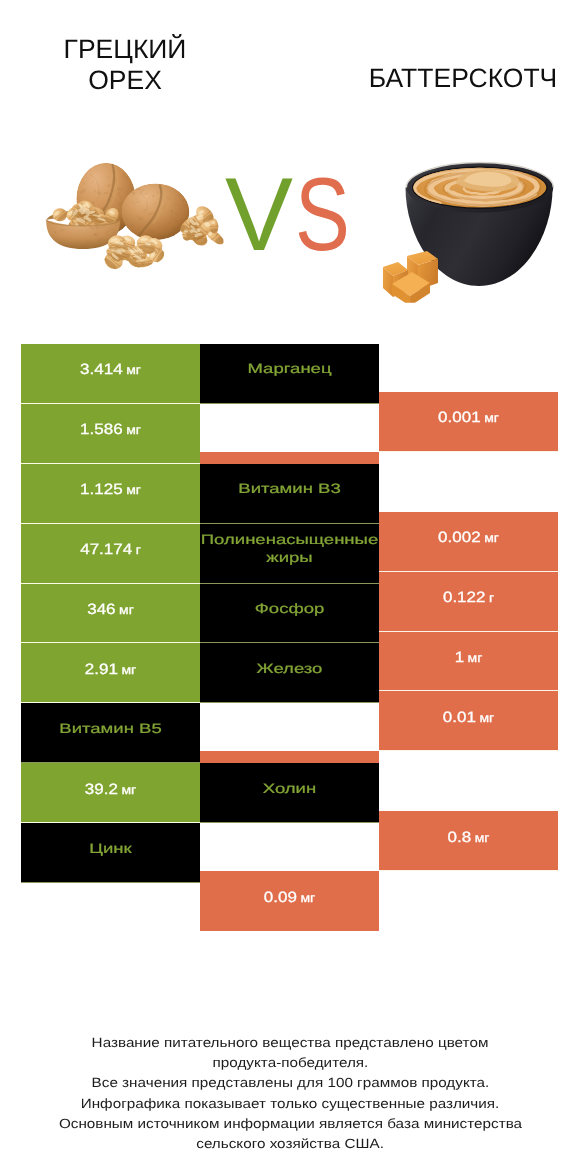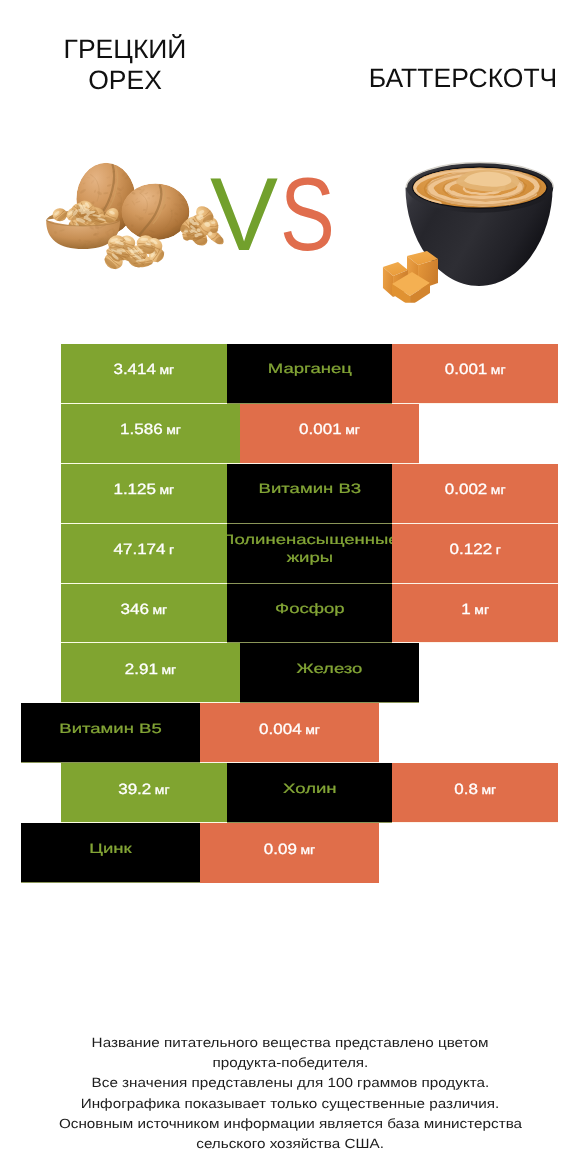--- a/index.html
+++ b/index.html
@@ -6,30 +6,30 @@
   html,body{width:580px;height:1174px;}
   body{background:#ffffff;font-family:"Liberation Sans",sans-serif;position:relative;overflow:hidden;-webkit-font-smoothing:antialiased;text-rendering:geometricPrecision;}
   .page{position:relative;width:580px;height:1174px;background:#fff;}
 
   .title{position:absolute;font-size:26.5px;line-height:30.5px;color:#101010;text-align:center;font-weight:400;}
   .title-left{left:45px;top:20px;width:160px;margin-top:14px;}
   .title-right{left:350px;top:51px;width:226px;margin-top:12px;}
 
   .hero-left{position:absolute;left:39px;top:155px;transform:scale(1.098,0.98);transform-origin:0 0;}
   .hero-right{position:absolute;left:380px;top:156px;transform:scale(0.988,0.978);transform-origin:0 0;}
-  .vs{position:absolute;left:210px;top:163px;font-size:104px;line-height:104px;font-weight:400;white-space:nowrap;text-decoration:underline;}
+  .vs{position:absolute;left:225px;top:163px;font-size:104px;line-height:104px;font-weight:400;white-space:nowrap;text-decoration:underline;}
   .vs .v{color:#72a02c;display:inline-block;transform:scaleX(0.98);transform-origin:left center;}
   .vs .s{color:#e06d4d;display:inline-block;transform:scaleX(0.79);transform-origin:left center;margin-left:0.5px;}
 
   .table{position:absolute;left:21px;top:344px;width:537px;height:599px;}
   .row{position:relative;height:59.9px;display:flex;}
   .cell{height:100%;display:flex;align-items:center;justify-content:center;text-align:center;}
-  .cL{width:179px;background:#80a430;color:#fff;border-bottom:1.2px solid #fbfde4;margin-left:40px;}
+  .cL{width:179px;background:#80a430;color:#fff;border-bottom:1.2px solid #fbfde4;}
   .cM{width:179px;background:#000000;color:#83a536;border-bottom:1px solid #8b9659;overflow:hidden;}
-  .cR{width:179px;background:#e06e4a;color:#fff;border-bottom:1.2px solid #fdf4e8;}
+  .cR{width:179px;background:#e06e4a;color:#fff;border-bottom:1.2px solid #fdf4e8;margin-top:48px;}
   .row:last-child .cL{border-bottom:none;}
   .row:last-child .cR{border-bottom:none;}
   .val{font-size:17px;font-weight:400;white-space:nowrap;position:relative;top:-3px;display:inline-block;transform:scale(1.0,0.88);-webkit-text-stroke:0.35px #fff;}
   .val .unit{font-size:14px;font-weight:400;margin-left:3.5px;}
   .lbl{display:block;width:179px;font-size:17px;font-weight:400;line-height:22px;transform:scale(1.09,0.80);-webkit-text-stroke:0.3px #83a536;position:relative;top:-4px;}
 
   .footer{position:absolute;left:0;top:1032px;width:580px;text-align:center;color:#1c1c1c;font-size:14px;line-height:20.2px;}
   .footer div{white-space:nowrap;display:block;}
   .footer span{display:inline-block;transform:scale(1.09,0.95);}
 </style>
@@ -575,20 +575,23 @@
           <span class="val">1<span class="unit">мг</span></span>
         </div>
       </div>
       <div class="row">
         <div class="cell cL">
           <span class="val">2.91<span class="unit">мг</span></span>
         </div>
         <div class="cell cM">
           <span class="lbl">Железо</span>
         </div>
+        <div class="cell cR">
+          <span class="val">0.01<span class="unit">мг</span></span>
+        </div>
       </div>
       <div class="row">
         <div class="cell cM">
           <span class="lbl">Витамин B5</span>
         </div>
         <div class="cell cR">
           <span class="val">0.004<span class="unit">мг</span></span>
         </div>
       </div>
       <div class="row">

